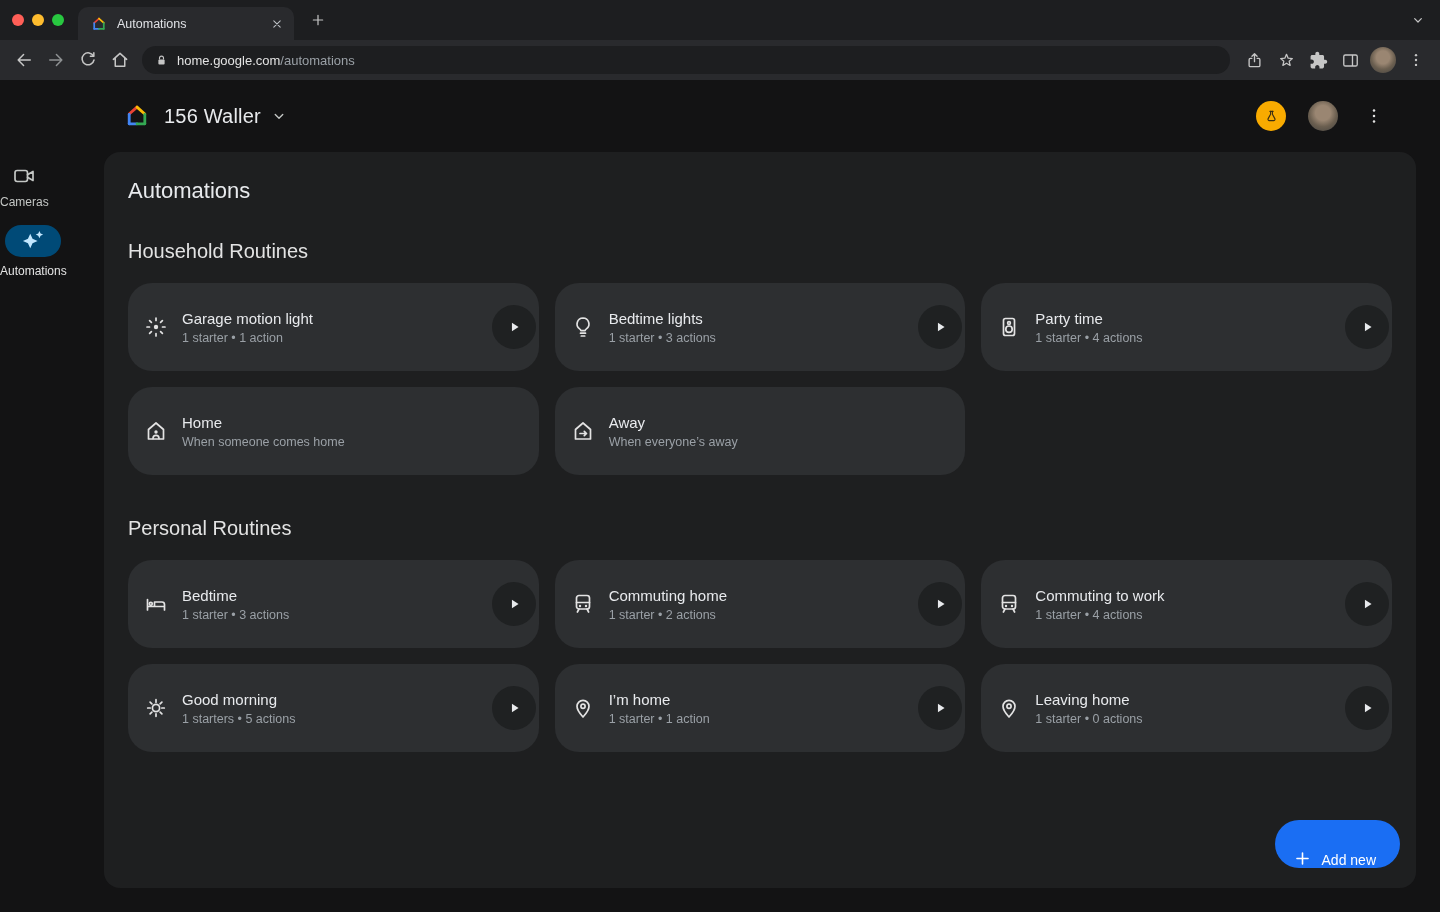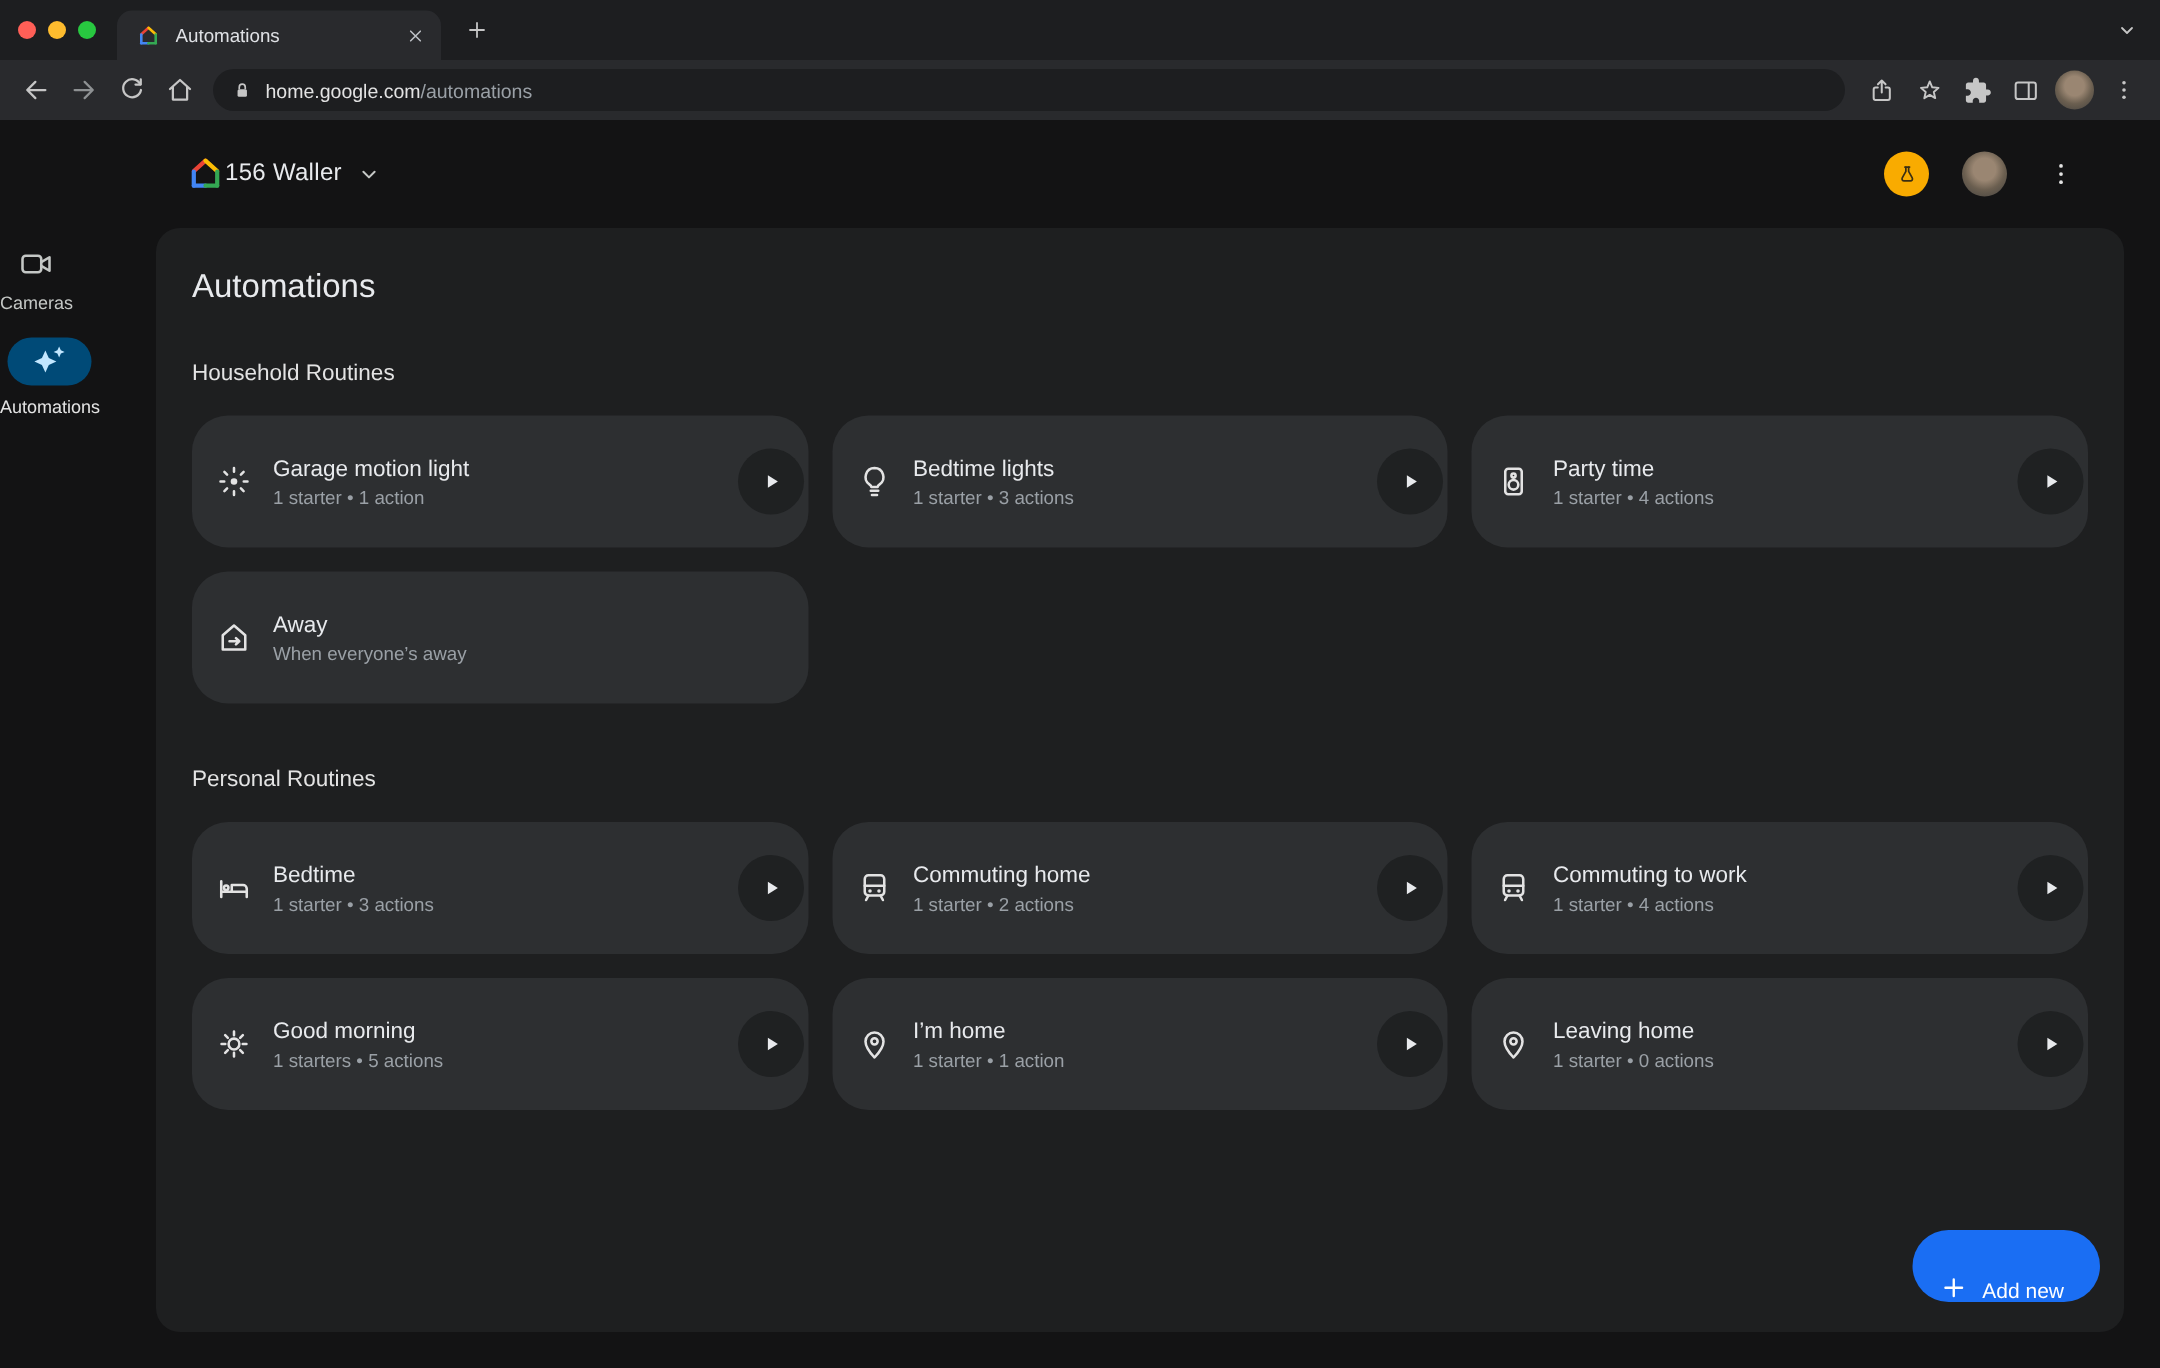--- a/index.html
+++ b/index.html
@@ -23,39 +23,39 @@
   .tbtn { width:32px; height:32px; border-radius:50%; flex:none; }
   .omnibox { flex:1; height:28px; background:#1d1e20; border-radius:14px; margin:0 8px 0 6px; display:flex; align-items:center; padding:0 12px; font-size:13px; cursor:text; }
   .url-domain { color:#e3e3e3; margin-left:8px; }
   .url-path { color:#9aa0a6; }
   .avatar-sm { width:26px; height:26px; border-radius:50%; flex:none; margin:0 4px;
     background:radial-gradient(circle at 50% 40%, #9a8672 0 32%, #6b5f50 58%, #41403e 100%); }
 
   
   .content { position:absolute; top:80px; left:0; right:0; height:832px; background:#131314; }
   .app-header { height:72px; display:flex; align-items:center; padding:0 52px 0 124px; }
-  .home-name { font-size:16px; color:#e8eaed; letter-spacing:.2px; }
+  .home-name { margin-left:14px; font-size:20px; color:#e8eaed; letter-spacing:.2px; }
   .home-switcher { display:flex; align-items:center; cursor:pointer; }
   .name-chevron { margin-left:9px; }
   .header-right { margin-left:auto; display:flex; align-items:center; gap:22px; }
   .badge { width:30px; height:30px; border-radius:50%; background:#f9ab00; display:flex; align-items:center; justify-content:center; cursor:pointer; border:none; }
   .avatar-lg { width:30px; height:30px; border-radius:50%; cursor:pointer; border:none;
     background:radial-gradient(circle at 50% 40%, #9a8672 0 32%, #6b5f50 58%, #41403e 100%); }
 
   .side { position:absolute; left:0; top:72px; width:104px; display:flex; flex-direction:column; align-items:flex-start; }
   .side-item { display:flex; flex-direction:column; align-items:center; cursor:pointer; }
   .side-item.cameras { margin-top:12px; }
   .side-item.automations { margin-top:16px; }
   .pill { width:56px; height:32px; border-radius:16px; background:#004a77; display:flex; align-items:center; justify-content:center; }
   .side-label { margin-top:7px; font-size:12px; color:#c4c7c5; }
   .side-item.automations .side-label { color:#e3e3e3; }
 
   .panel { position:absolute; left:104px; top:72px; width:1312px; height:736px; background:#1e1f20; border-radius:16px; padding:24px; }
   .panel-title { font-size:22px; font-weight:400; color:#e8eaed; margin-top:2px; }
-  .section-label { font-size:15px; color:#e3e3e3; margin-top:36px; }
+  .section-label { font-size:20px; color:#e3e3e3; margin-top:36px; }
   .section-label.second { margin-top:42px; }
   .grid { display:grid; grid-template-columns:repeat(3,1fr); gap:16px; margin-top:20px; }
   .card { height:88px; background:#2d2f31; border-radius:24px; display:flex; align-items:center; padding:0 3px 0 16px; cursor:pointer; }
   .cicon { width:24px; height:24px; flex:none; margin-right:14px; }
   .ctext { min-width:0; }
   .ctitle { font-size:15px; color:#e8eaed; }
   .csub { font-size:12.5px; color:#9aa0a6; margin-top:4px; }
   .play { width:44px; height:44px; border-radius:50%; background:#1f2122; margin-left:auto; border:none; flex:none; display:flex; align-items:center; justify-content:center; cursor:pointer; }
   .addnew { position:absolute; right:16px; bottom:20px; height:48px; border-radius:24px; background:#1a6ef3; color:#fff; display:flex; align-items:flex-end; gap:10px; padding:0 24px 0 18px; border:none; font-size:14px; cursor:pointer; font-family:"Liberation Sans", sans-serif; }
 </style>
@@ -315,20 +315,35 @@
             <div class="ctitle">Party time</div>
             <div class="csub">1 starter • 4 actions</div>
           </div>
           <button class="play">
               <svg viewBox="0 0 24 24" width="20" height="20">
                 <path d="M9.5 7l8 5-8 5z" fill="#e8eaed"></path>
               </svg>
             </button>
         </div>
 
+        <div class="card">
+          <span class="cicon">
+            <svg viewBox="0 0 24 24" width="24" height="24">
+                <g stroke="#e3e3e3" stroke-width="1.7" fill="none" stroke-linecap="round" stroke-linejoin="round">
+                  <path d="M4.5 10.5L12 4l7.5 6.5V20h-15z"></path>
+                  <path d="M9 19.5c0-2 1.3-3.2 3-3.2s3 1.2 3 3.2"></path>
+                </g>
+                <circle cx="12" cy="13" r="1.7" fill="#e3e3e3"></circle>
+              </svg>
+          </span>
+          <div class="ctext">
+            <div class="ctitle">Home</div>
+            <div class="csub">When someone comes home</div>
+          </div>
+        </div>
 
         <div class="card">
           <span class="cicon">
             <svg viewBox="0 0 24 24" width="24" height="24">
                 <g stroke="#e3e3e3" stroke-width="1.7" fill="none" stroke-linecap="round" stroke-linejoin="round">
                   <path d="M4.5 10.5L12 4l7.5 6.5V20h-15z"></path>
                   <path d="M9 14.5h6.5M13.3 12.4l2.2 2.1-2.2 2.1"></path>
                 </g>
               </svg>
           </span>

